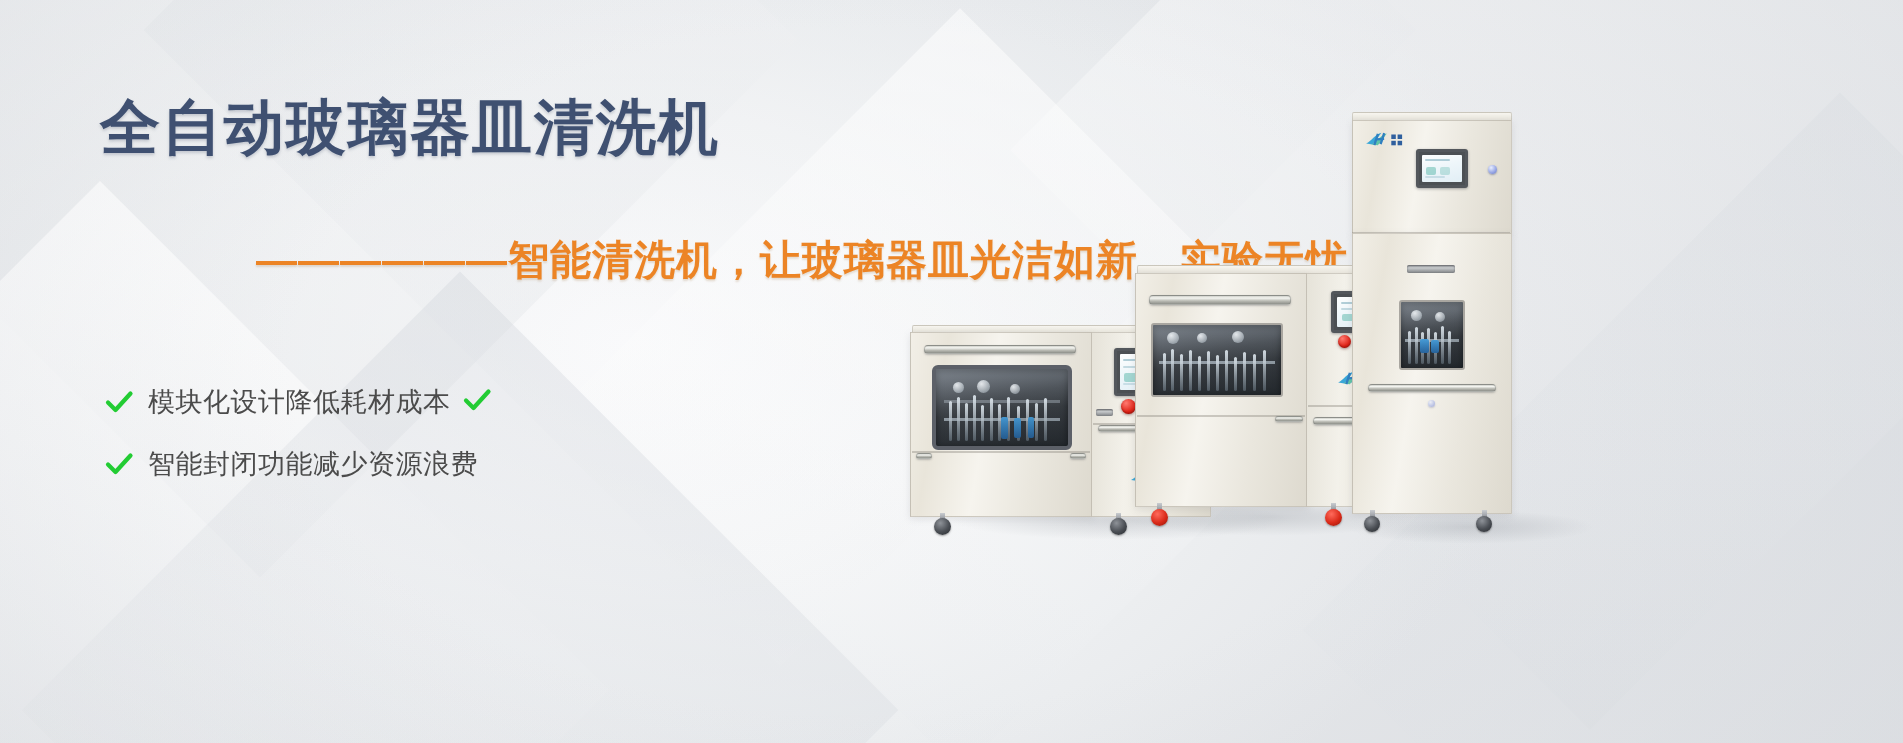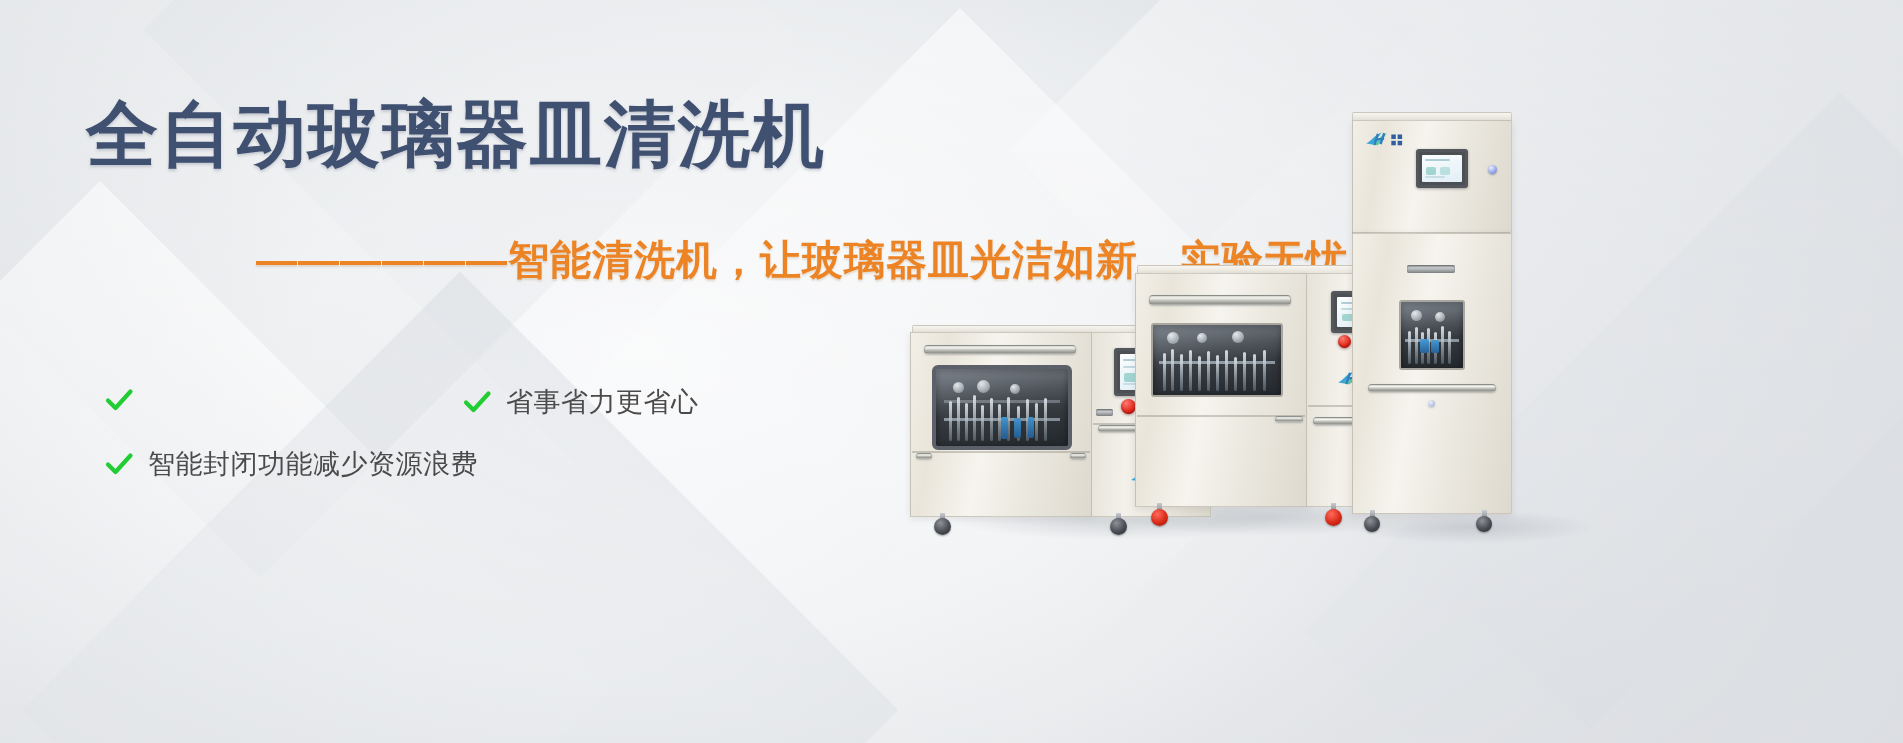--- a/index.html
+++ b/index.html
@@ -36,22 +36,22 @@
       transform:rotate(45deg);}
   .f7{top:120px;left:690px;width:540px;height:540px;
       background:linear-gradient(135deg,rgba(255,255,255,.55),rgba(222,226,231,.10));
       transform:rotate(45deg);}
   .vign{position:absolute;inset:0;
       background:radial-gradient(ellipse 1250px 760px at 45% 50%,rgba(255,255,255,0) 45%,rgba(198,202,208,.30) 100%);}
 
   
   .copy{position:absolute;left:0;top:0;width:1100px;height:743px;}
   .title{
-    position:absolute;left:86px;top:98px;
-    font-size:72px;line-height:1;font-weight:700;letter-spacing:2px;
+    position:absolute;left:100px;top:98px;
+    font-size:60px;line-height:1;font-weight:700;letter-spacing:2px;
     color:#3f5071;
     text-shadow:0 2px 3px rgba(120,128,145,.35);
     white-space:nowrap;
   }
   .subtitle{
     position:absolute;left:256px;top:240px;
     font-size:41px;line-height:1;font-weight:700;letter-spacing:1px;
     color:#ec8425;
     text-shadow:0 2px 2px rgba(160,120,70,.22);
     white-space:nowrap;
@@ -179,26 +179,26 @@
 
     <div class="subtitle">——————智能清洗机，让玻璃器皿光洁如新，实验无忧！</div>
 
     <div class="features">
 
       <div class="frow">
         <div class="fcell c1">
           <svg class="tick" viewBox="0 0 30 30">
             <path d="M4 15.5 L11.5 23 L26.5 6.5" fill="none" stroke="#22cc33" stroke-width="4.2" stroke-linecap="round" stroke-linejoin="round"></path>
           </svg>
+          <span class="ftext">模块化设计降低耗材成本</span>
         </div>
         <div class="fcell c2">
           <svg class="tick" viewBox="0 0 30 30">
             <path d="M4 15.5 L11.5 23 L26.5 6.5" fill="none" stroke="#22cc33" stroke-width="4.2" stroke-linecap="round" stroke-linejoin="round"></path>
           </svg>
-          <span class="ftext">省事省力更省心</span>
         </div>
       </div>
 
       <div class="frow">
         <div class="fcell c1">
           <svg class="tick" viewBox="0 0 30 30">
             <path d="M4 15.5 L11.5 23 L26.5 6.5" fill="none" stroke="#22cc33" stroke-width="4.2" stroke-linecap="round" stroke-linejoin="round"></path>
           </svg>
           <span class="ftext">智能封闭功能减少资源浪费</span>
         </div>

